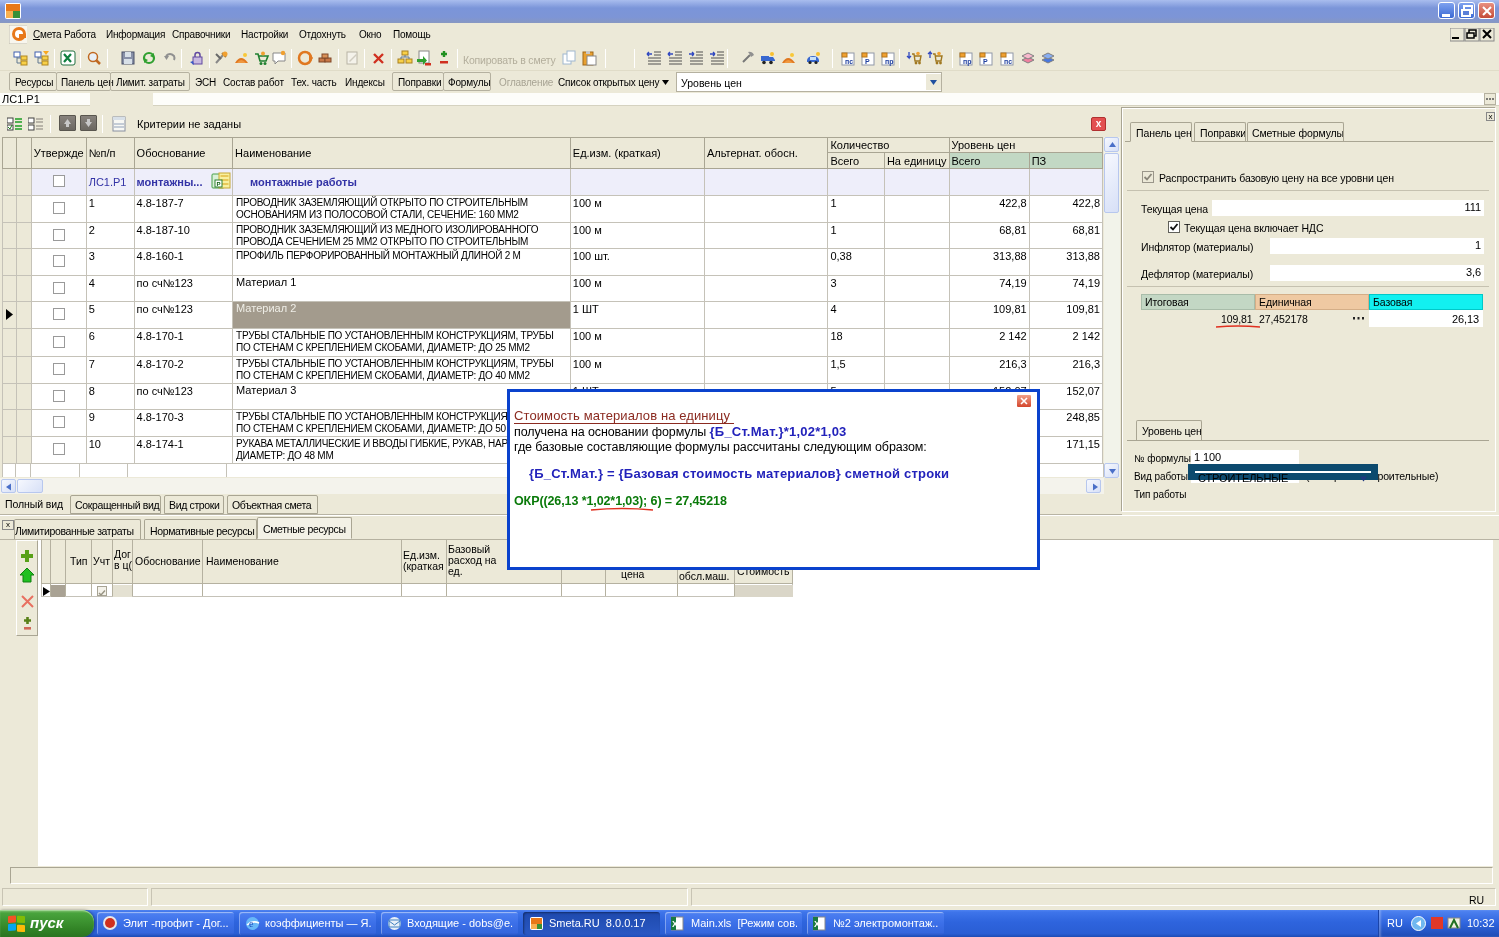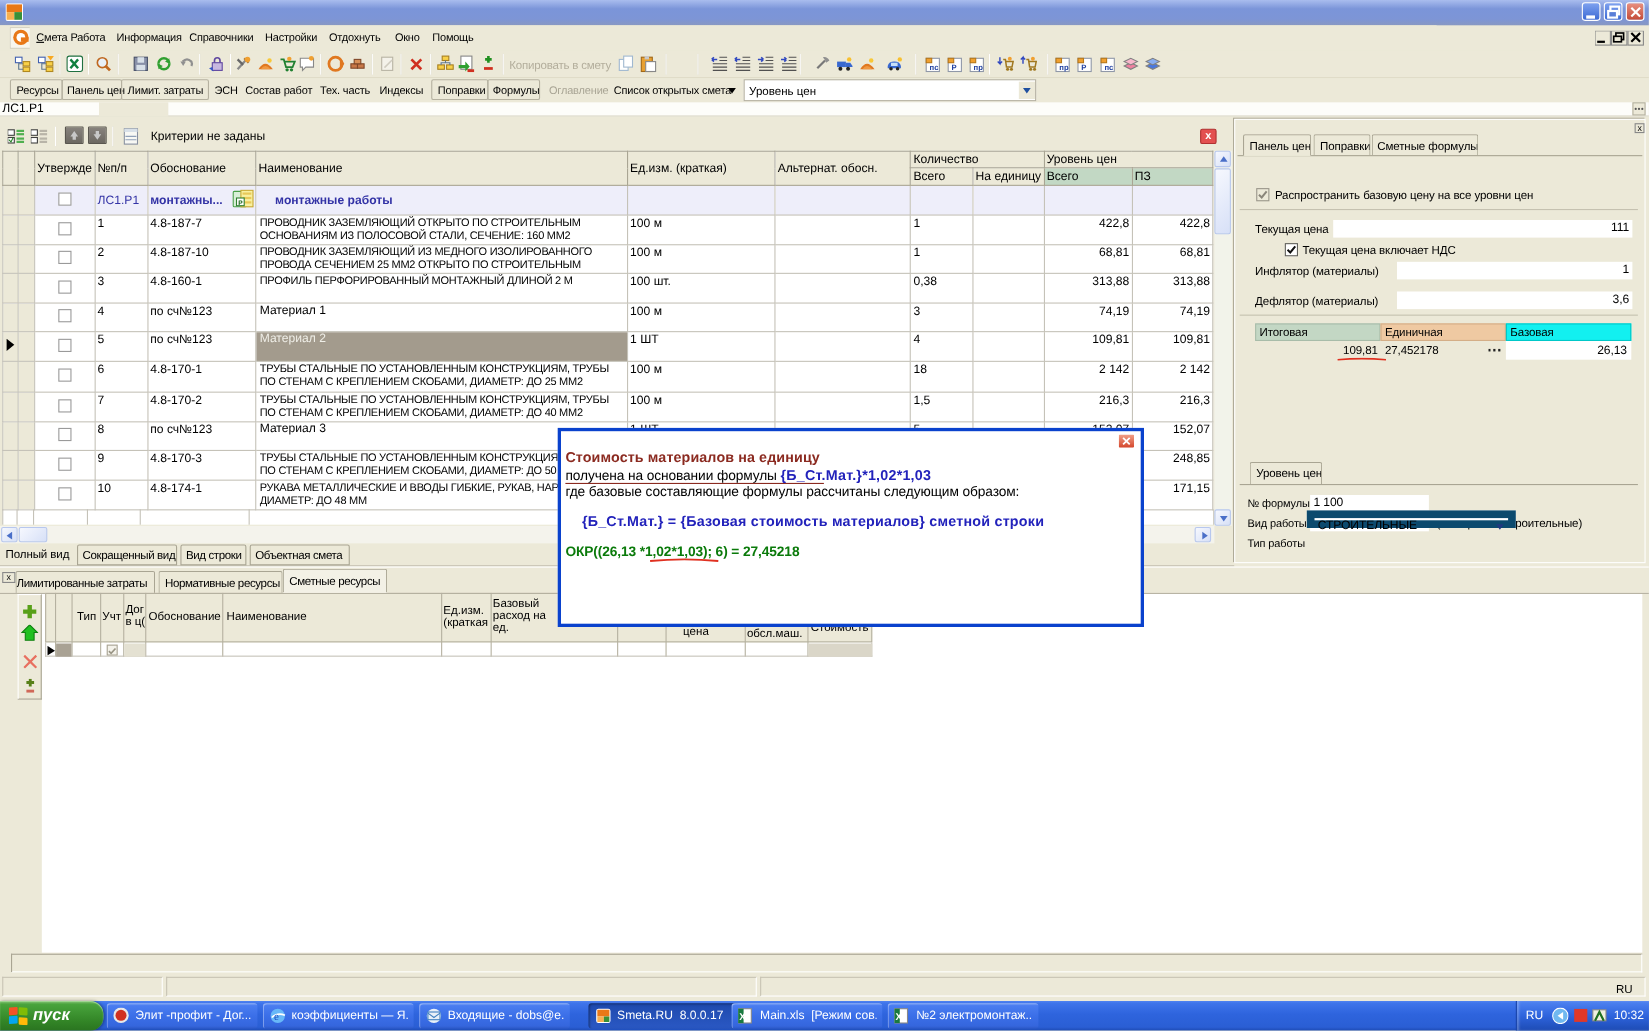--- a/index.html
+++ b/index.html
@@ -347,21 +347,21 @@
     <span class="abs trtxt" style="left:116px">Лимит. затраты</span>
   <span class="abs trtxt" style="left:195px">ЭСН</span>
   <span class="abs trtxt" style="left:223px">Состав работ</span>
   <span class="abs trtxt" style="left:291px">Тех. часть</span>
   <span class="abs trtxt" style="left:345px">Индексы</span>
   <div class="abs trbox" style="left:392px;width:52px"></div>
     <span class="abs trtxt" style="left:398px">Поправки</span>
   <div class="abs trbox" style="left:443px;width:48px"></div>
     <span class="abs trtxt" style="left:448px">Формулы</span>
   <span class="abs trtxt" style="left:499px;color:#a8a494">Оглавление</span>
-  <span class="abs trtxt" style="left:558px">Список открытых смета</span>
+  <span class="abs trtxt" style="left:558px">Список открытых цену</span>
   <svg class="abs" style="left:662px;top:9px" width="8" height="6">
       <path d="M0 0 L7 0 L3.5 5 Z" fill="#000"></path>
     </svg>
   <div class="abs" id="combo">
       <span class="abs cv">Уровень цен</span>
     <svg class="abs ca" viewBox="0 0 15 16">
         <rect width="15" height="16" fill="#ece9d8"></rect>
         <path d="M4 6 L11 6 L7.5 11 Z" fill="#2050a0"></path>
       </svg>
   </div>
@@ -794,21 +794,21 @@
         <path d="M1 4 L3 6 L7 1.5" stroke="#989484" stroke-width="1.5" fill="none"></path>
       </svg></div>
     <div class="abs" style="left:10px;top:351px;width:1483px;height:17px;background:#ece9d8;border:1px solid #a9a593;border-right-color:#fff;border-bottom-color:#fff"></div>
   </div>
 
 <div class="abs" id="dlg">
   <div class="abs" style="left:506px;top:2px;width:16px;height:14px;background:linear-gradient(180deg,#f0a088,#d4462c);border:1px solid #fff;border-radius:2px;">
     <svg width="14" height="12">
         <path d="M4 3 L10 9 M10 3 L4 9" stroke="#fff" stroke-width="1.6"></path>
       </svg></div>
-  <div class="abs bd" style="left:4px;top:16px;color:#8b2a20;font-weight:bold;font-size:13px;letter-spacing:.1px;border-bottom:1px solid #8b2a20;padding-bottom:16px;">Стоимость материалов на единицу&nbsp;</div>
+  <div class="abs bd" style="left:4px;top:16px;color:#8b2a20;font-weight:normal;font-size:13px;letter-spacing:.1px;border-bottom:1px solid #8b2a20;padding-bottom:0px;">Стоимость материалов на единицу&nbsp;</div>
   <div class="abs bd" style="left:4px;top:32px;font-size:12.5px;">получена на основании формулы <b style="color:#2222bb;font-size:13px;letter-spacing:.2px">{Б_Ст.Мат.}*1,02*1,03</b></div>
   <div class="abs bd" style="left:19px;top:74px;color:#2222bb;font-weight:bold;font-size:13px;letter-spacing:.2px;">{Б_Ст.Мат.} = {Базовая стоимость материалов} сметной строки</div>
   <div class="abs bd" style="left:4px;top:48px;font-size:12.5px;">где базовые составляющие формулы рассчитаны следующим образом:</div>
   <div class="abs bd" style="left:4px;top:102px;color:#0a7a0a;font-weight:bold;font-size:12.5px;">ОКР((26,13 *1,02*1,03); 6) = 27,45218</div>
   <svg class="abs" style="left:80px;top:115px" width="64" height="5">
       <path d="M1 3 Q 32 0 63 3" stroke="#e03020" stroke-width="1.6" fill="none"></path>
     </svg>
 </div>
 
 <div class="abs" id="status">
@@ -844,21 +844,21 @@
       <span class="tx">коэффициенты — Я...</span>
     </div>
   <div class="abs tkbtn" style="left:381px">
       <span class="ic"><svg width="15" height="15">
           <circle cx="7.5" cy="7.5" r="6.5" fill="#e8f0f8"></circle>
           <path d="M2 5 L7.5 9 L13 5" stroke="#4080c0" fill="none"></path>
           <rect x="2" y="4" width="11" height="7" fill="none" stroke="#4080c0"></rect>
         </svg></span>
       <span class="tx">Входящие - dobs@e...</span>
     </div>
-  <div class="abs tkbtn active" style="left:535px">
+  <div class="abs tkbtn active" style="left:523px">
       <span class="ic"><svg width="15" height="15">
           <rect x="1" y="1" width="13" height="13" rx="2" fill="#fff"></rect>
           <path d="M2 2 h11 v6 h-11 z" fill="#e87818"></path>
           <path d="M2 8 h6 v5 h-6 z" fill="#f8b050"></path>
           <path d="M8 8 h5 v5 h-5 z" fill="#389038"></path>
         </svg></span>
       <span class="tx">Smeta.RU&nbsp; 8.0.0.17</span>
     </div>
   <div class="abs tkbtn" style="left:665px">
       <span class="ic"><svg width="15" height="15">

